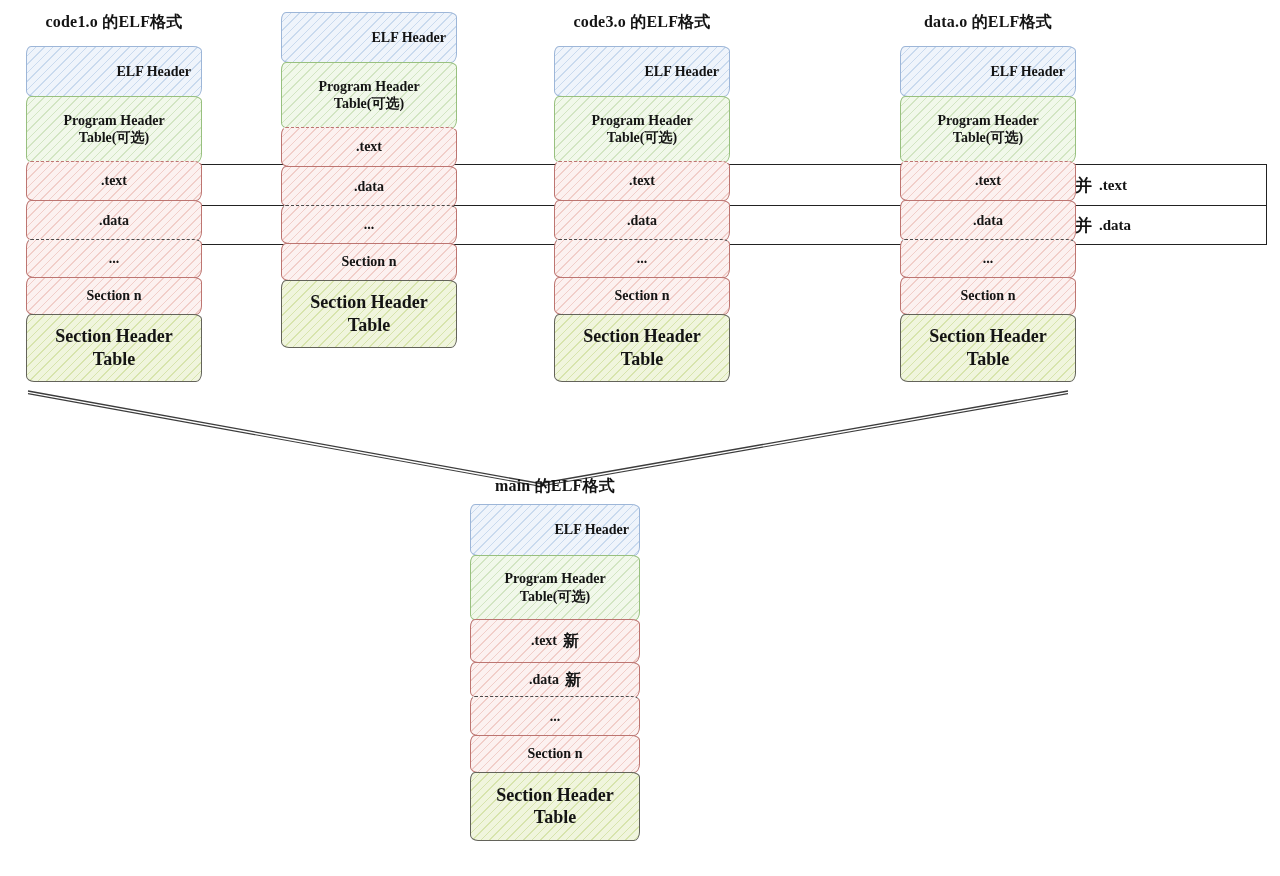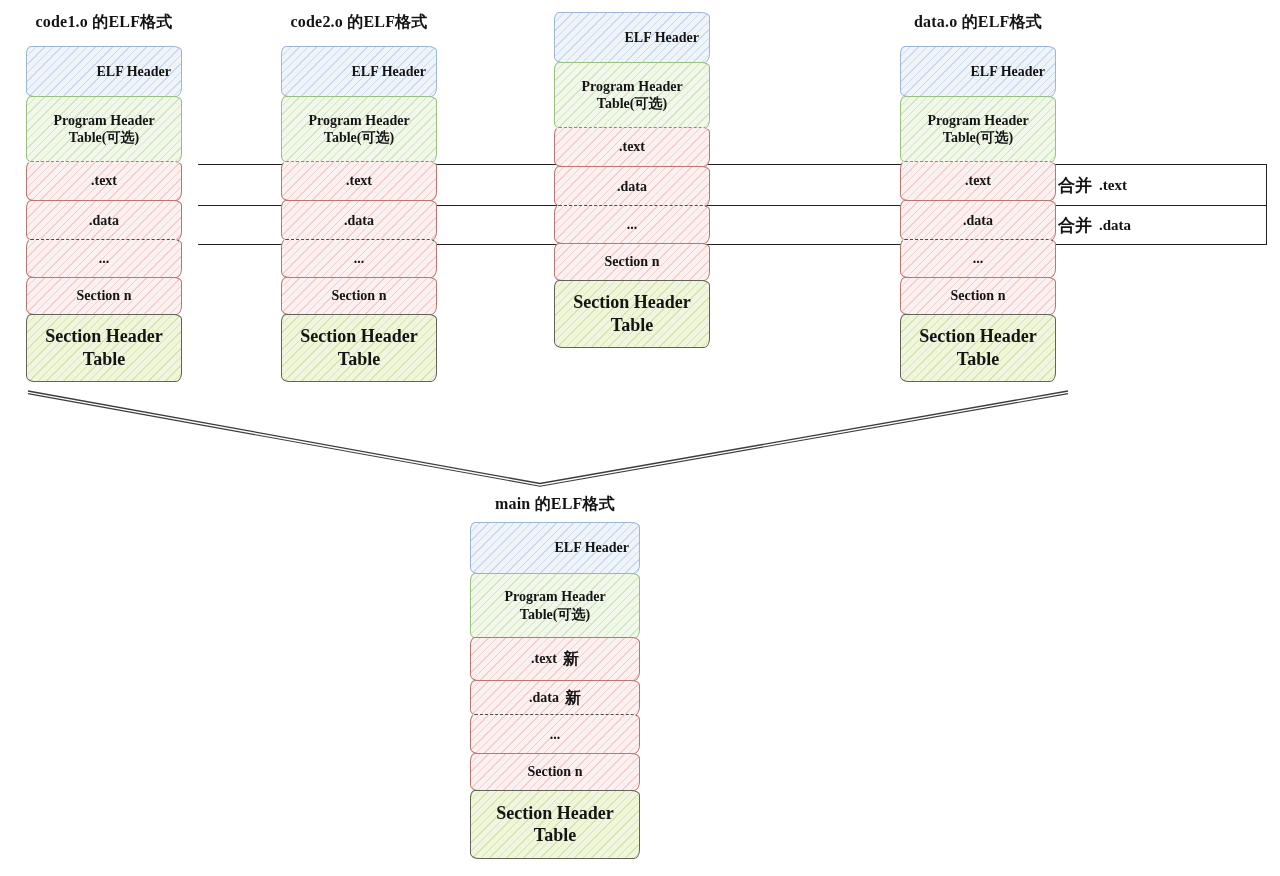--- a/index.html
+++ b/index.html
@@ -20,21 +20,21 @@
   .band{position:relative;height:40px;}
   .band + .band{border-top:1.5px solid var(--band-border);height:38px;}
   .band-label{
     position:absolute;right:28px;top:0;width:180px;height:100%;
     display:flex;align-items:center;justify-content:flex-start;gap:7px;white-space:nowrap;
   }
   .band-label .cn{font-family:"Liberation Sans","DejaVu Sans",sans-serif;font-weight:700;font-size:17px;}
   .band-label .en{font-weight:700;font-size:15px;}
 
   
-  .column{position:absolute;z-index:2;width:156px;}
+  .column{position:absolute;z-index:2;width:176px;}
   .col-title{
     height:34px;display:flex;align-items:flex-start;justify-content:center;
     font-weight:700;font-size:16px;white-space:nowrap;letter-spacing:.2px;
   }
   .row{
     position:relative;display:flex;align-items:center;justify-content:center;
     text-align:center;font-weight:700;font-size:14px;line-height:1.25;
     padding:0 10px;box-sizing:border-box;
     border:1.6px solid #999;
     border-radius:5px 9px 6px 8px / 8px 5px 9px 6px;
@@ -67,21 +67,21 @@
   .merged .r-text{height:44px}
   .merged .r-data{height:36px}
   .merged .r-dots{height:40px;border-top:1.6px dashed #4a4a4a;}
   .merged .r-secn{height:38px}
   .merged .sht{height:69px}
 
   .c1{left:26px;top:12px;}
   .c2{left:281px;top:12px;}
   .c3{left:554px;top:12px;}
   .c4{left:900px;top:12px;}
-  .cm{left:470px;top:486px;width:170px;}
+  .cm{left:470px;top:468px;width:170px;}
   .cm .col-title{height:36px;align-items:center;}
 </style>
 </head>
 <body>
 
 <div class="canvas">
 
   <svg class="overlay" width="1280" height="876" viewBox="0 0 1280 876">
     <path d="M28 391 L540 483.5 L1068 391" fill="none" stroke="#3c3c3c" stroke-width="1.3"></path>
     <path d="M28 393.6 L540 486.2 L1068 393.6" fill="none" stroke="#3c3c3c" stroke-width="1.1"></path>
@@ -121,21 +121,20 @@
       </div>
     <div class="row sec r-secn">
         <span>Section n</span>
       </div>
     <div class="row sht">
         <span>Section Header Table</span>
       </div>
   </div>
 
   <div class="column top c2">
-    <div class="col-title">code2.o 的ELF格式</div>
     <div class="row elf">
         <span>ELF Header</span>
       </div>
     <div class="row ph">
         <span>Program Header Table(可选)</span>
       </div>
     <div class="row sec r-text">
         <span>.text</span>
       </div>
     <div class="row sec r-data">
@@ -146,20 +145,21 @@
       </div>
     <div class="row sec r-secn">
         <span>Section n</span>
       </div>
     <div class="row sht">
         <span>Section Header Table</span>
       </div>
   </div>
 
   <div class="column top c3">
+    <div class="col-title">code3.o 的ELF格式</div>
     <div class="row elf">
         <span>ELF Header</span>
       </div>
     <div class="row ph">
         <span>Program Header Table(可选)</span>
       </div>
     <div class="row sec r-text">
         <span>.text</span>
       </div>
     <div class="row sec r-data">

